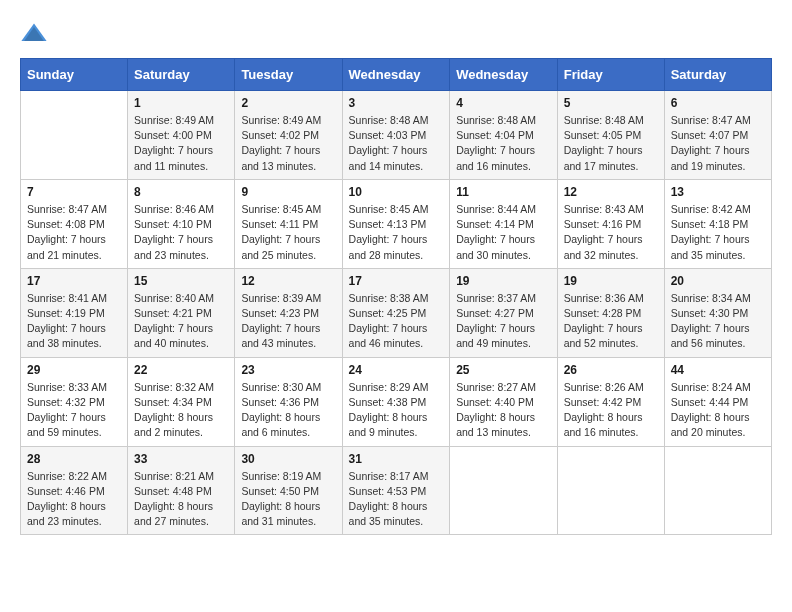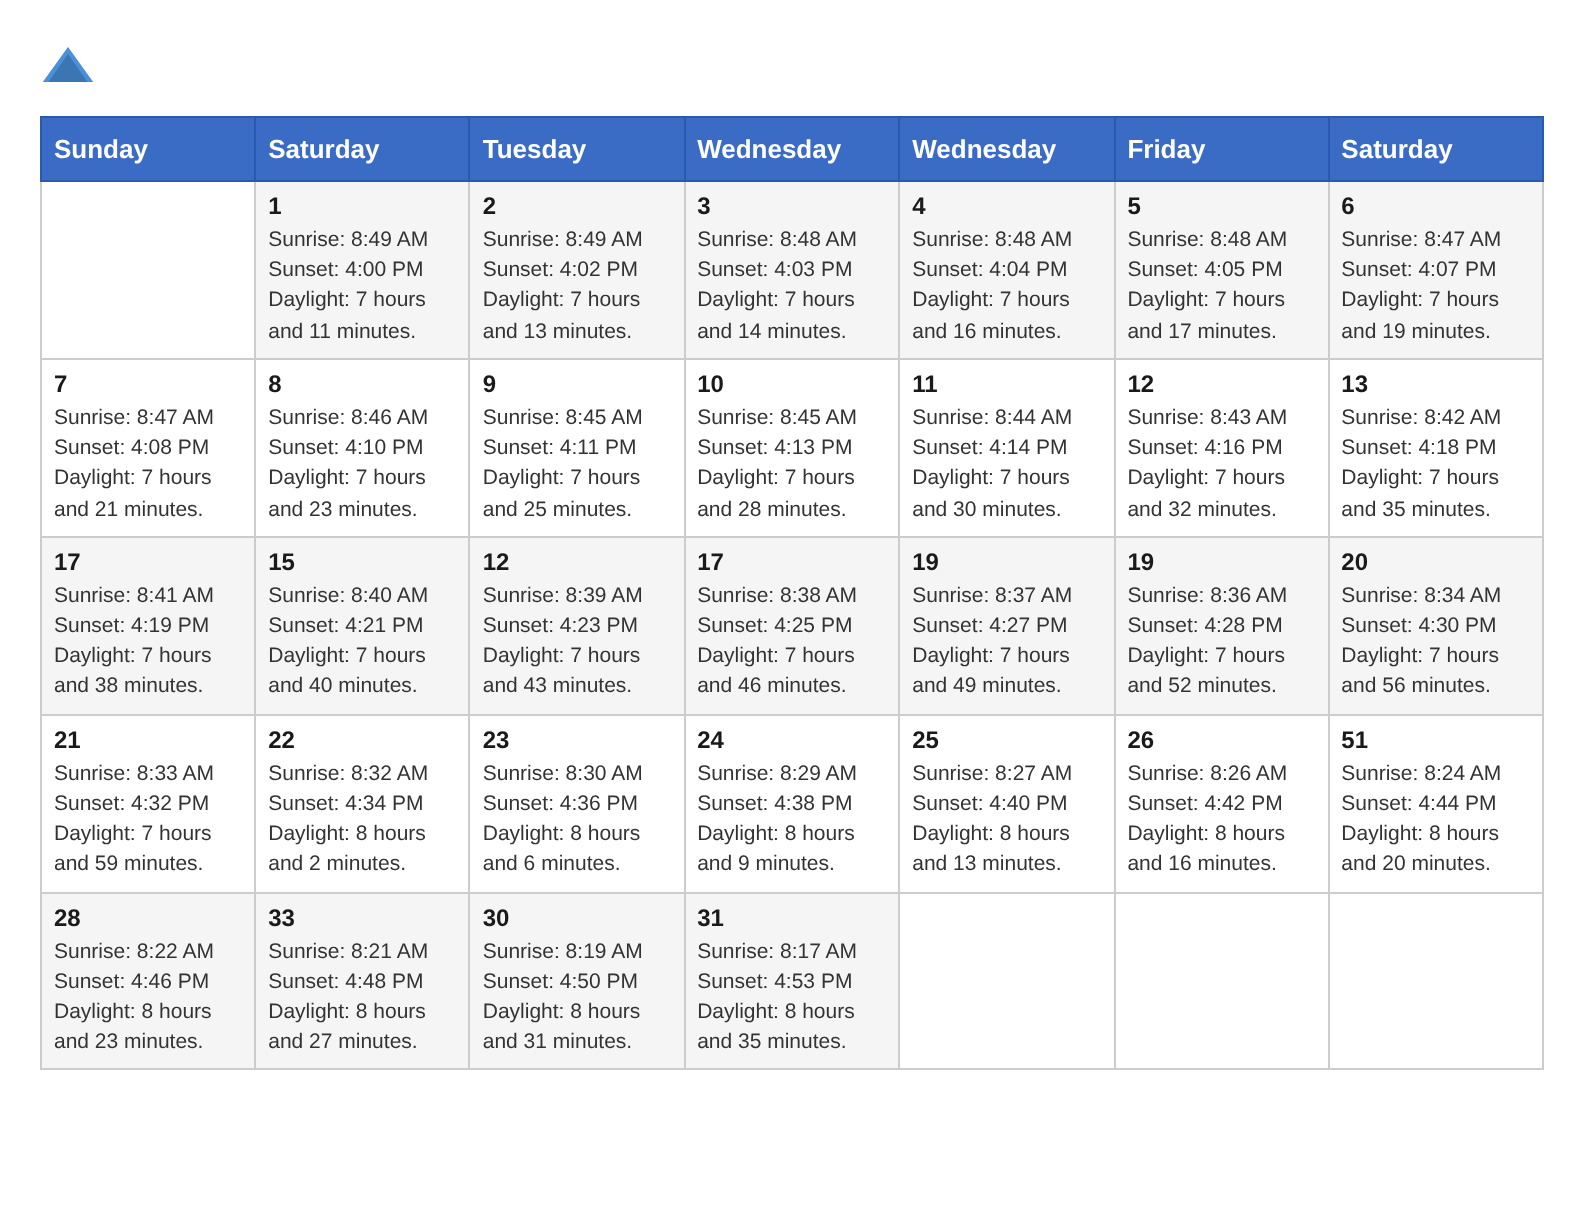--- a/index.html
+++ b/index.html
@@ -200,21 +200,21 @@
           <div class="day-number">19</div>
           <div class="day-info">Sunrise: 8:36 AM<br>Sunset: 4:28 PM<br>Daylight: 7 hours<br>and 52 minutes.</div>
         </td>
         <td>
           <div class="day-number">20</div>
           <div class="day-info">Sunrise: 8:34 AM<br>Sunset: 4:30 PM<br>Daylight: 7 hours<br>and 56 minutes.</div>
         </td>
       </tr>
       <tr>
         <td>
-          <div class="day-number">21</div>
+          <div class="day-number">29</div>
           <div class="day-info">Sunrise: 8:33 AM<br>Sunset: 4:32 PM<br>Daylight: 7 hours<br>and 59 minutes.</div>
         </td>
         <td>
           <div class="day-number">22</div>
           <div class="day-info">Sunrise: 8:32 AM<br>Sunset: 4:34 PM<br>Daylight: 8 hours<br>and 2 minutes.</div>
         </td>
         <td>
           <div class="day-number">23</div>
           <div class="day-info">Sunrise: 8:30 AM<br>Sunset: 4:36 PM<br>Daylight: 8 hours<br>and 6 minutes.</div>
         </td>
@@ -224,21 +224,21 @@
         </td>
         <td>
           <div class="day-number">25</div>
           <div class="day-info">Sunrise: 8:27 AM<br>Sunset: 4:40 PM<br>Daylight: 8 hours<br>and 13 minutes.</div>
         </td>
         <td>
           <div class="day-number">26</div>
           <div class="day-info">Sunrise: 8:26 AM<br>Sunset: 4:42 PM<br>Daylight: 8 hours<br>and 16 minutes.</div>
         </td>
         <td>
-          <div class="day-number">51</div>
+          <div class="day-number">44</div>
           <div class="day-info">Sunrise: 8:24 AM<br>Sunset: 4:44 PM<br>Daylight: 8 hours<br>and 20 minutes.</div>
         </td>
       </tr>
       <tr>
         <td>
           <div class="day-number">28</div>
           <div class="day-info">Sunrise: 8:22 AM<br>Sunset: 4:46 PM<br>Daylight: 8 hours<br>and 23 minutes.</div>
         </td>
         <td>
           <div class="day-number">33</div>

